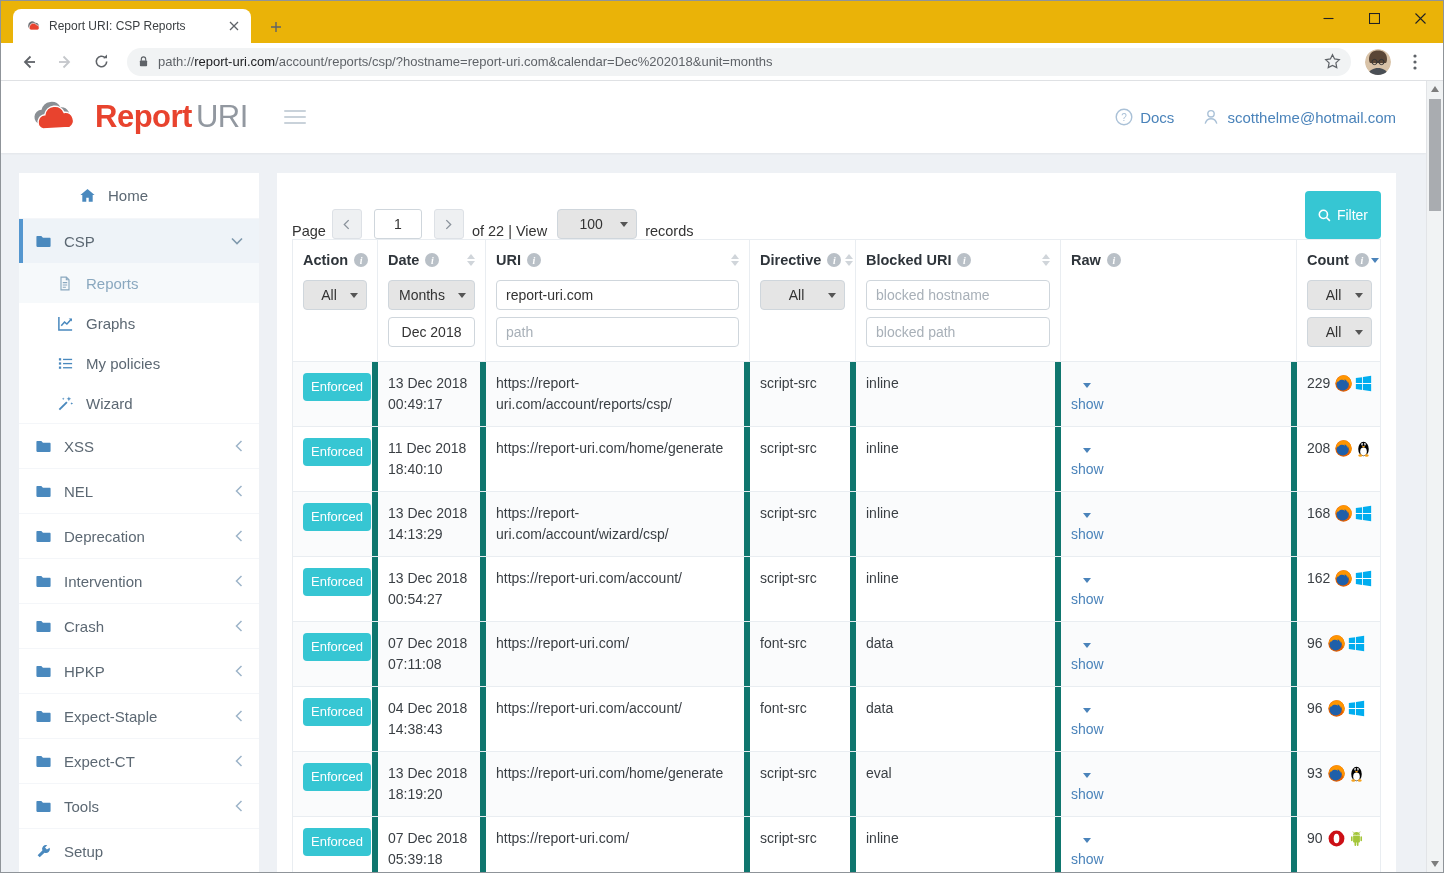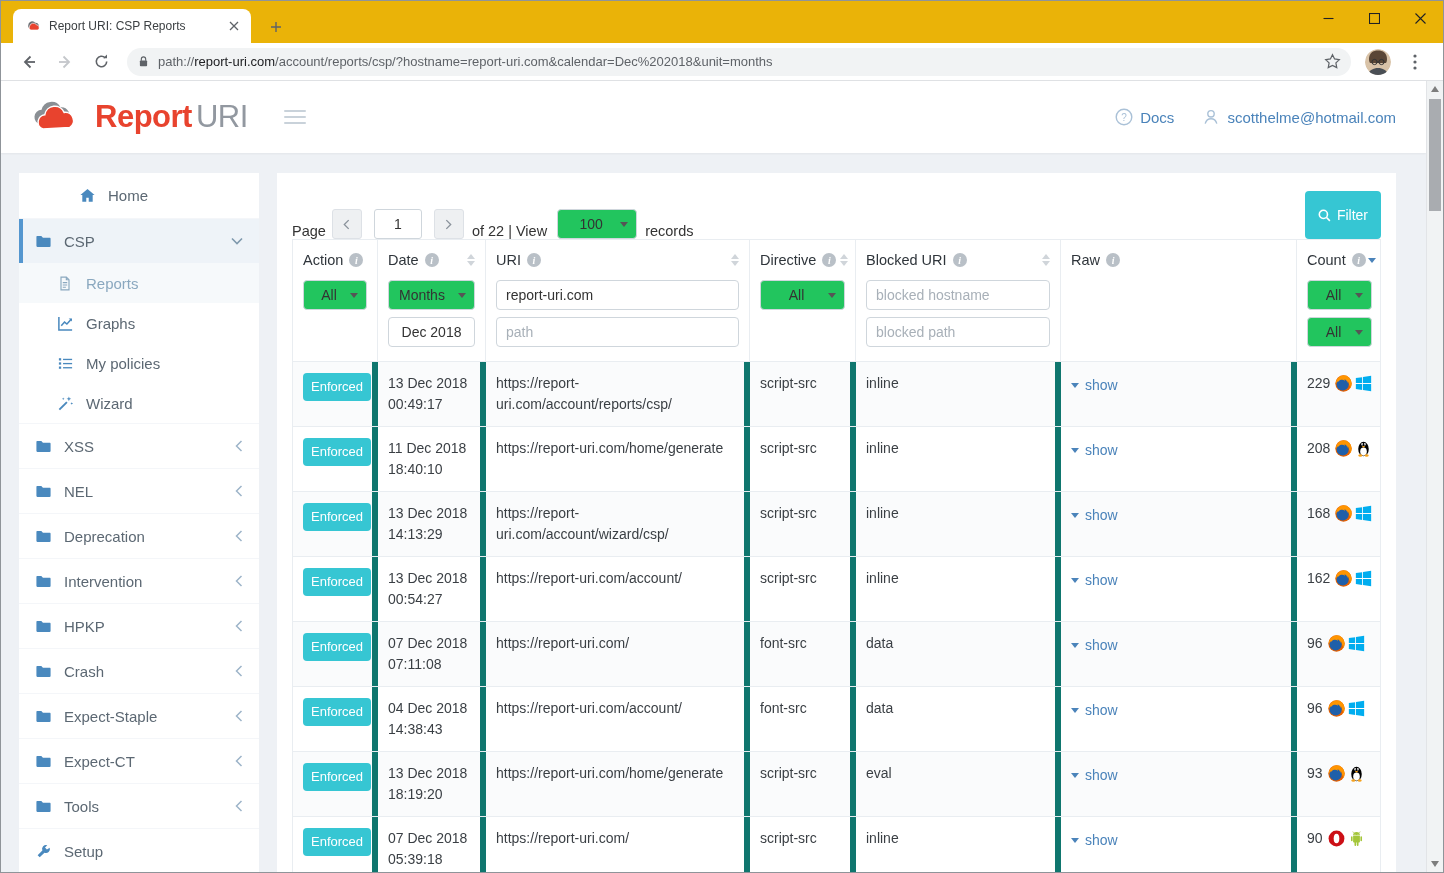--- a/index.html
+++ b/index.html
@@ -58,56 +58,56 @@
   .sub-item.sub-active { background:#f6f9fb; color:#8aa8bf; }
   .chev { margin-left:auto; display:flex; align-items:center; }
 
   
   .panel { position:absolute; left:276px; top:20px; width:1119px; height:760px; background:#fff; padding:18px 15px; }
   .pagination { display:flex; align-items:flex-end; font-size:14.5px; color:#333; margin-bottom:0; }
   .pag-btn { width:30px; height:30px; background:#eef0f2; border:1px solid #dde1e6; border-radius:3px;
     display:flex; align-items:center; justify-content:center; margin:0 6px; cursor:pointer; }
   .pag-input { width:48px; height:30px; border:1px solid #cfd6dc; border-radius:3px; text-align:center;
     font-size:14px; color:#333; margin:0 6px; font-family:inherit; }
-  .sel { height:30px; border:1px solid #cfd6dc; border-radius:4px; background:#22c55e; display:flex;
+  .sel { height:30px; border:1px solid #cfd6dc; border-radius:4px; background:#e5e5e5; display:flex;
     align-items:center; padding:0 22px 0 10px; position:relative; font-size:14px; color:#333; cursor:pointer; }
   .sel::after { content:""; position:absolute; right:8px; top:12px; border-left:4px solid transparent;
     border-right:4px solid transparent; border-top:5px solid #555; }
   .pag-sel { width:80px; margin:0 8px; }
   .filter-btn { margin-left:auto; height:48px; background:#36c6d3; color:#fff; border:none; border-radius:4px;
     padding:0 13px; font-size:14px; display:flex; align-items:center; gap:6px; cursor:pointer; font-family:inherit; }
 
   
   .rtable { border:1px solid #e9edf1; font-size:14px; color:#3a3f44; }
   .thead,.trow { display:grid; grid-template-columns:85px 108px 264px 106px 205px 236px 85px; }
   .th { padding:12px 10px 14px; border-right:1px solid #e9edf1; }
   .th:last-child,.td:last-child { border-right:none; }
   .th-label-row { display:flex; align-items:center; margin-bottom:12px; }
-  .th-label { font-weight:400; font-size:14.5px; color:#2f353b; white-space:nowrap; }
+  .th-label { font-weight:700; font-size:14.5px; color:#2f353b; white-space:nowrap; }
   .info-dot { width:14px; height:14px; border-radius:50%; background:#b9c0c7; color:#fff; display:inline-flex;
     align-items:center; justify-content:center; margin-left:6px; flex:none; }
   .info-dot::after { content:"i"; font-size:10px; font-style:italic; font-weight:700; font-family:"Liberation Serif",serif; }
   .sorter { margin-left:auto; display:flex; flex-direction:column; gap:2px; padding-left:4px; }
   .s-up { border-left:4px solid transparent; border-right:4px solid transparent; border-bottom:5px solid #d0d5da; }
   .s-down { border-left:4px solid transparent; border-right:4px solid transparent; border-top:5px solid #d0d5da; }
   .s-down.active { border-top-color:#4a83ba; }
   .count-sort { margin-left:2px; }
   .th-filters { display:flex; flex-direction:column; gap:7px; }
   .f-input { height:30px; border:1px solid #cfd6dc; border-radius:4px; padding:0 9px; font-size:14px;
     color:#333; width:100%; font-family:inherit; }
   .f-input::placeholder { color:#a8b0b8; }
   .f-center { text-align:center; }
 
   .trow { border-top:1px solid #e9edf1; }
   .trow:nth-child(odd) { background:#fafbfc; }
   .td { padding:11px 10px; border-right:6px solid #0f766e; line-height:1.5; overflow-wrap:break-word; }
   .badge-enforced { display:inline-block; background:#36c6d3; color:#fff; font-size:13px;
     padding:4px 8px; border-radius:4px; }
   .d-line { display:block; }
-  .show-link { color:#4a83ba; cursor:pointer; display:inline-flex; align-items:center; gap:6px; text-decoration:none; }
+  .show-link { color:#4a83ba; cursor:pointer; display:inline-flex; align-items:center; gap:6px; text-decoration:none;flex-direction:column; }
   .caret-dn { border-left:4px solid transparent; border-right:4px solid transparent; border-top:5px solid #4a83ba; }
   .c-wrap { display:flex; align-items:center; gap:3px; }
   .b-icon { width:17px; height:17px; display:inline-flex; flex:none; }
 
   
   .pg-scrollbar { position:absolute; top:80px; right:0; bottom:0; width:17px; background:#f1f3f4;
     border-left:1px solid #e2e4e7; }
   .sb-btn { position:absolute; left:0; width:16px; height:16px; display:flex; align-items:center; justify-content:center; }
   .sb-up { top:0; } .sb-dn { bottom:0; }
   .tri-up { border-left:4px solid transparent; border-right:4px solid transparent; border-bottom:6px solid #7d7d7d; }
@@ -363,34 +363,34 @@
                 <path d="M6.5 1L1.5 6l5 5" fill="none" stroke="#9db4c9" stroke-width="1.5"></path>
               </svg>
             </span>
         </div>
         <div class="side-item">
           <span class="si-icon">
               <svg width="17" height="17" viewBox="0 0 18 18">
                 <path d="M1.5 4.3c0-.5.4-1 1-1h4.2l1.7 1.8h7.1c.6 0 1 .5 1 1v7.6c0 .5-.4 1-1 1H2.5c-.6 0-1-.5-1-1z" fill="#4a89be"></path>
               </svg>
             </span>
-          <span class="si-label">HPKP</span>
+          <span class="si-label">Crash</span>
           <span class="chev">
               <svg width="8" height="12" viewBox="0 0 8 12">
                 <path d="M6.5 1L1.5 6l5 5" fill="none" stroke="#9db4c9" stroke-width="1.5"></path>
               </svg>
             </span>
         </div>
         <div class="side-item">
           <span class="si-icon">
               <svg width="17" height="17" viewBox="0 0 18 18">
                 <path d="M1.5 4.3c0-.5.4-1 1-1h4.2l1.7 1.8h7.1c.6 0 1 .5 1 1v7.6c0 .5-.4 1-1 1H2.5c-.6 0-1-.5-1-1z" fill="#4a89be"></path>
               </svg>
             </span>
-          <span class="si-label">Crash</span>
+          <span class="si-label">HPKP</span>
           <span class="chev">
               <svg width="8" height="12" viewBox="0 0 8 12">
                 <path d="M6.5 1L1.5 6l5 5" fill="none" stroke="#9db4c9" stroke-width="1.5"></path>
               </svg>
             </span>
         </div>
         <div class="side-item">
           <span class="si-icon">
               <svg width="17" height="17" viewBox="0 0 18 18">
                 <path d="M1.5 4.3c0-.5.4-1 1-1h4.2l1.7 1.8h7.1c.6 0 1 .5 1 1v7.6c0 .5-.4 1-1 1H2.5c-.6 0-1-.5-1-1z" fill="#4a89be"></path>

